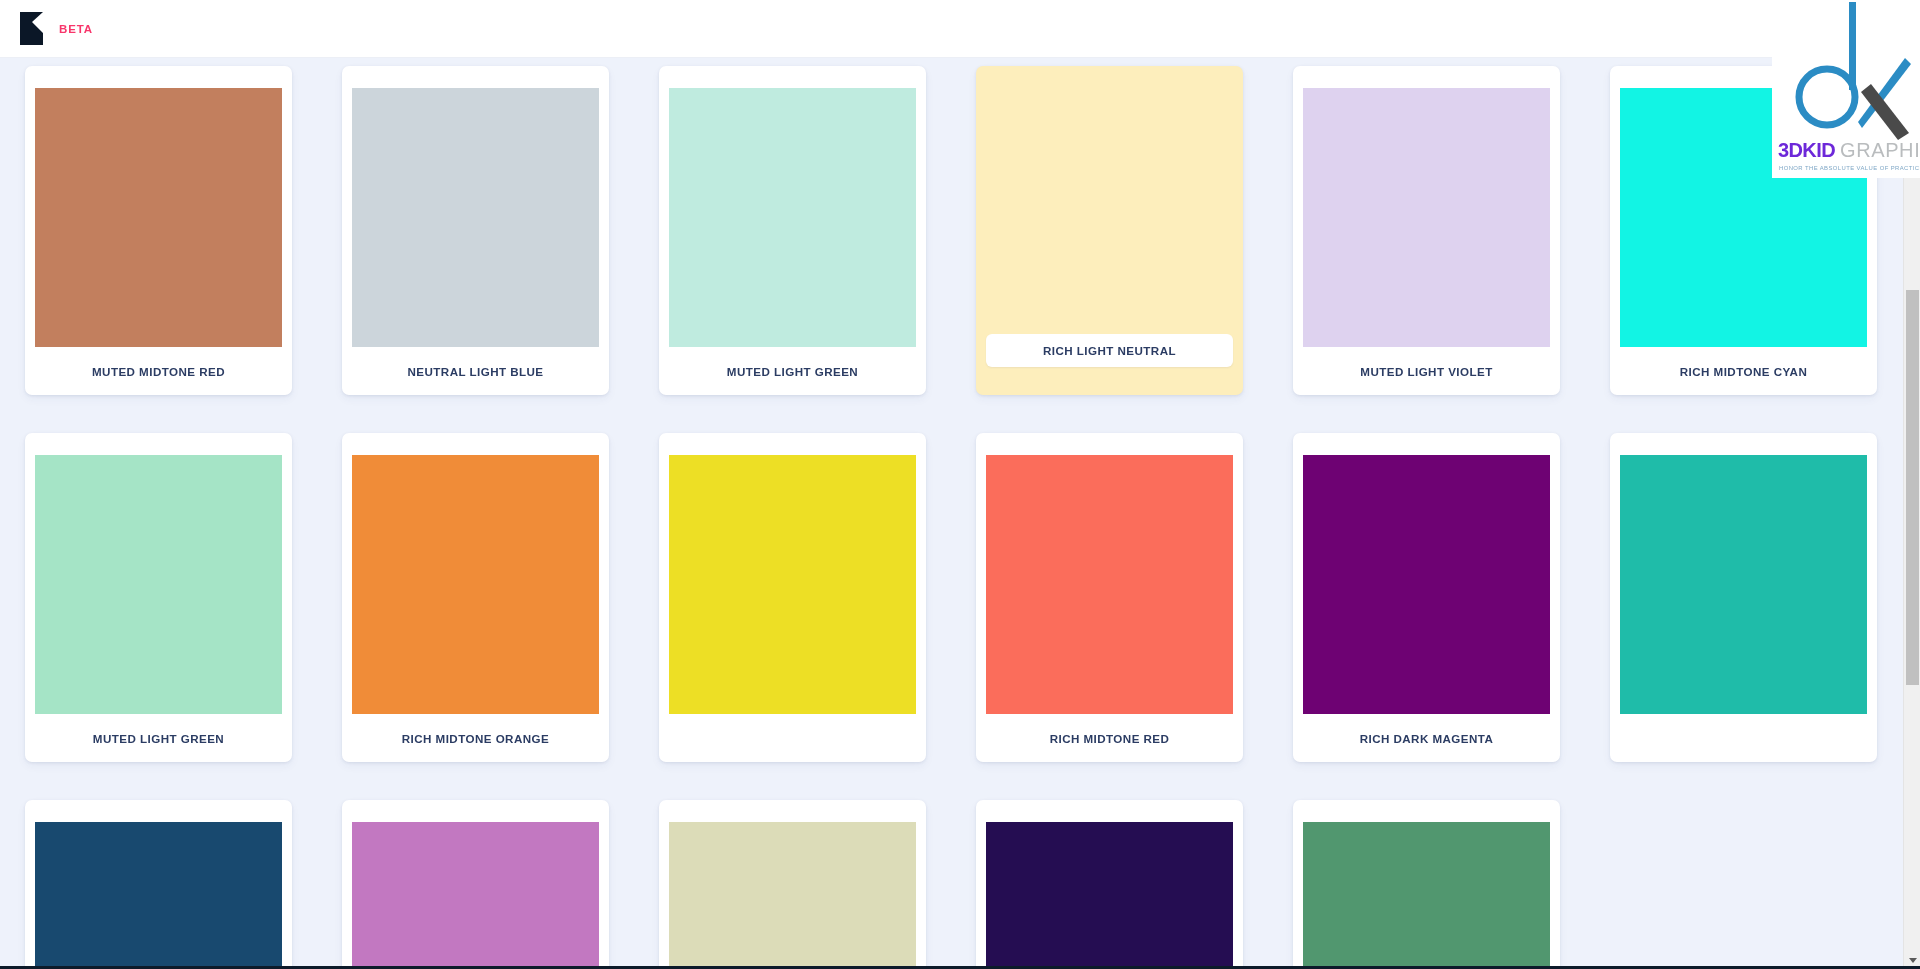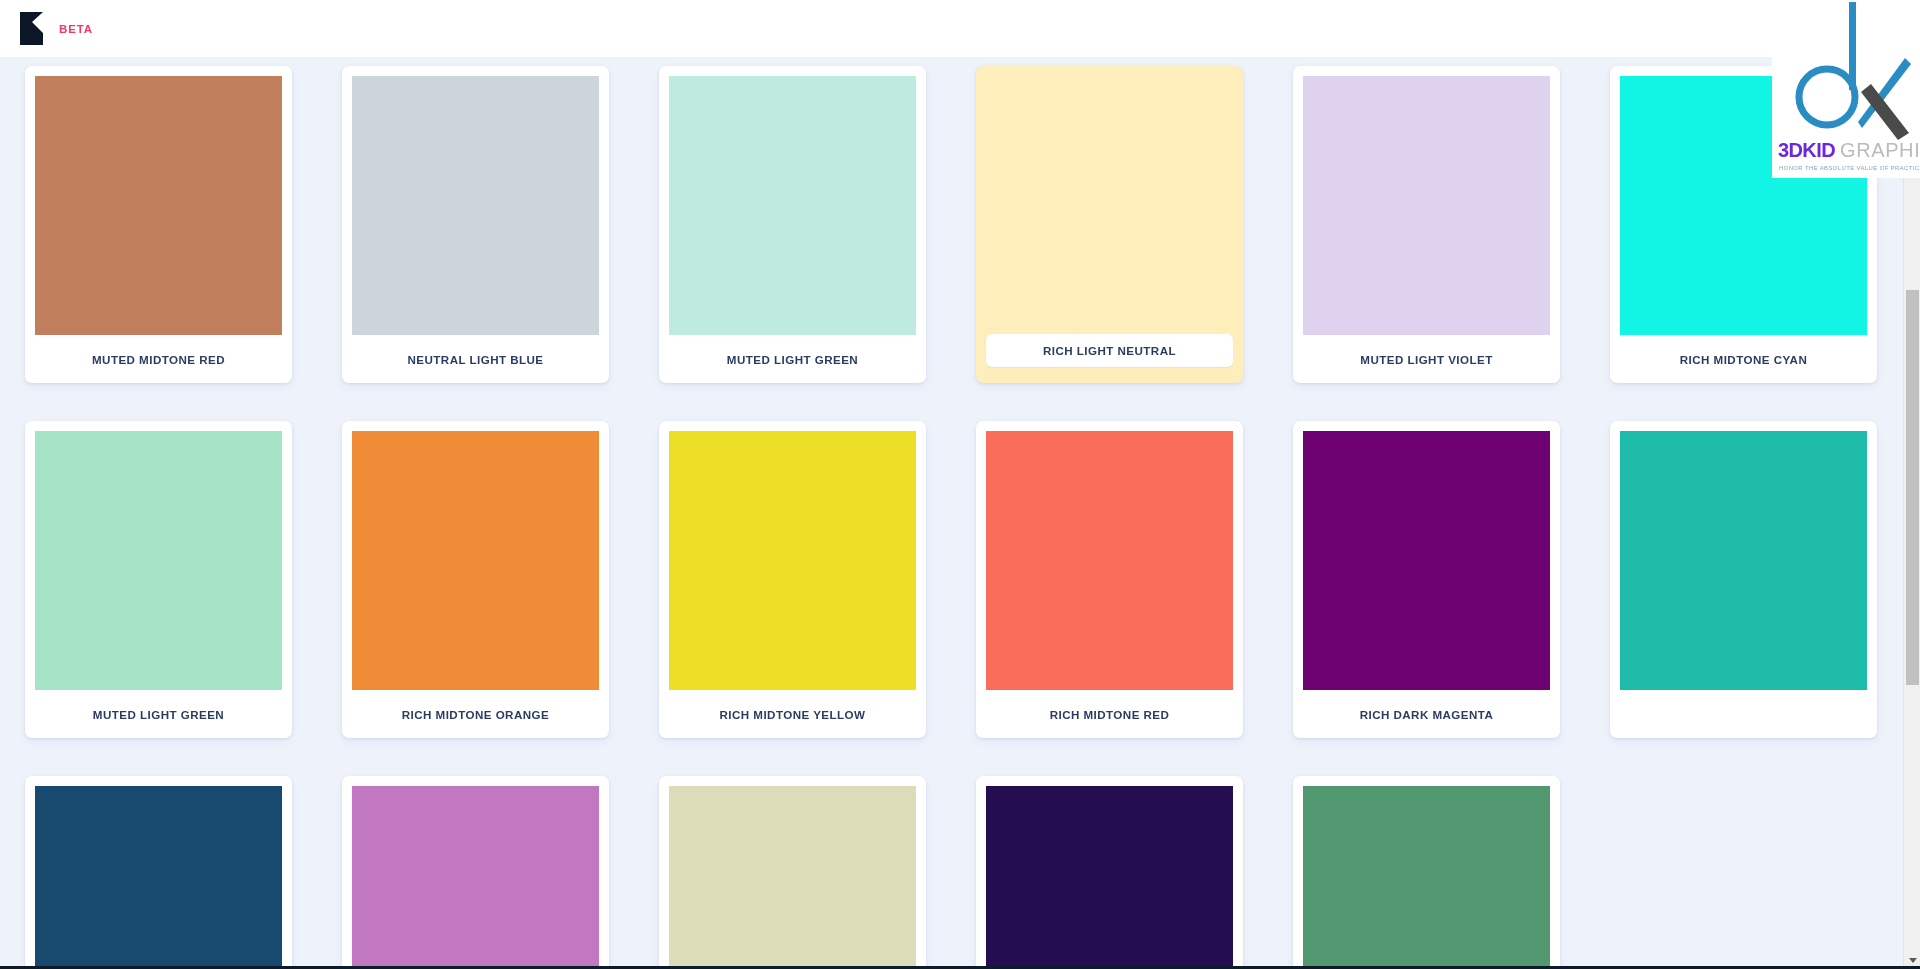--- a/index.html
+++ b/index.html
@@ -49,21 +49,21 @@
     padding:8px 17px 0 25px;
     display:grid;
     grid-template-columns:repeat(6, 267px);
     column-gap:50px;
     row-gap:38px;
   }
 
   .card {
     background:#ffffff;
     border-radius:7px;
-    padding:10px 10px 0 10px;
+    padding:22px 10px 0 10px;
     box-shadow:0 1px 3px rgba(40,60,110,0.10), 0 4px 10px rgba(40,60,110,0.05);
     display:flex; flex-direction:column;
     cursor:pointer;
   }
   .swatch {
     width:100%;
     height:259px;
     flex:0 0 auto;
   }
   .card-label {
@@ -205,21 +205,20 @@
         <div class="card">
           <div class="swatch" style="background: rgb(165, 228, 198);"></div>
           <div class="card-label">MUTED LIGHT GREEN</div>
         </div>
         <div class="card">
           <div class="swatch" style="background: rgb(240, 140, 56);"></div>
           <div class="card-label">RICH MIDTONE ORANGE</div>
         </div>
         <div class="card">
           <div class="swatch" style="background: rgb(237, 223, 37);"></div>
-          <div class="card-label">RICH MIDTONE YELLOW</div>
         </div>
         <div class="card">
           <div class="swatch" style="background: rgb(251, 109, 91);"></div>
           <div class="card-label">RICH MIDTONE RED</div>
         </div>
         <div class="card">
           <div class="swatch" style="background: rgb(110, 2, 115);"></div>
           <div class="card-label">RICH DARK MAGENTA</div>
         </div>
         <div class="card">

